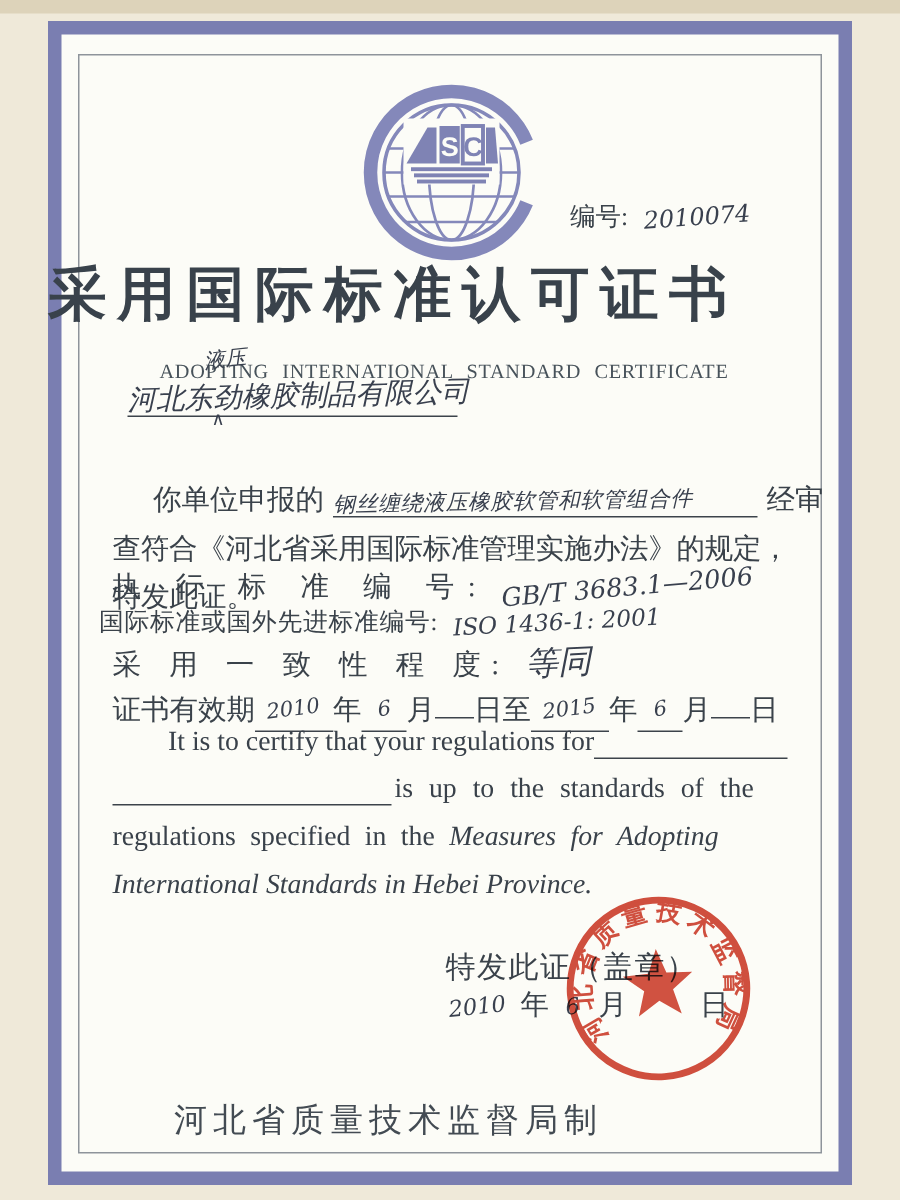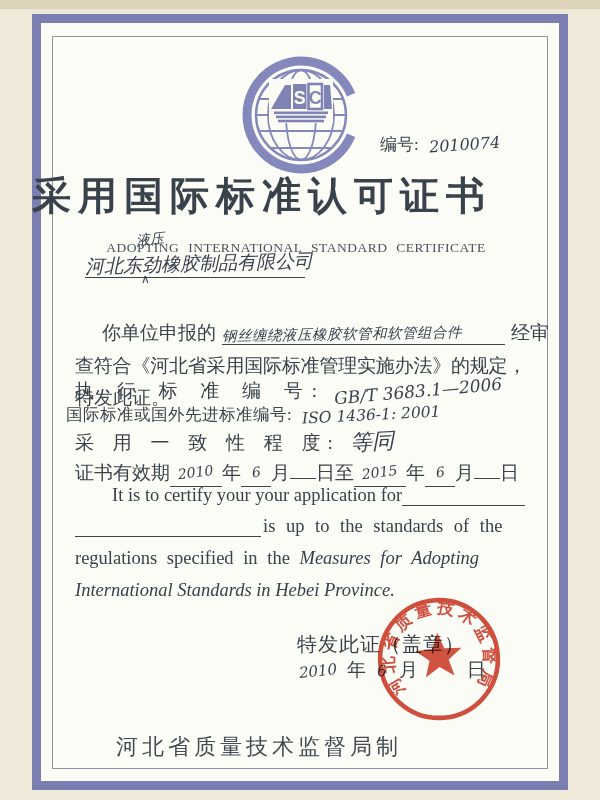--- a/index.html
+++ b/index.html
@@ -153,21 +153,21 @@
     <span>日至</span>
     <span class="blank y"><span class="hw">2015</span></span>
     <span>年</span>
     <span class="blank m"><span class="hw">6</span></span>
     <span>月</span>
     <span class="blank d"></span>
     <span>日</span>
   </div>
 
   <div class="abs en en1">
-    <span class="txt">It is to certify your your application for</span>
+    <span class="txt">It is to certify that your regulations for</span>
     <span class="blank"></span>
   </div>
   <div class="abs en en2">
     <span class="blank"></span>
     <span class="txt">is up to the standards of the</span>
   </div>
   <div class="abs en en3">
     <span>regulations specified in the</span>
     <span class="it">Measures for Adopting</span>
   </div>

